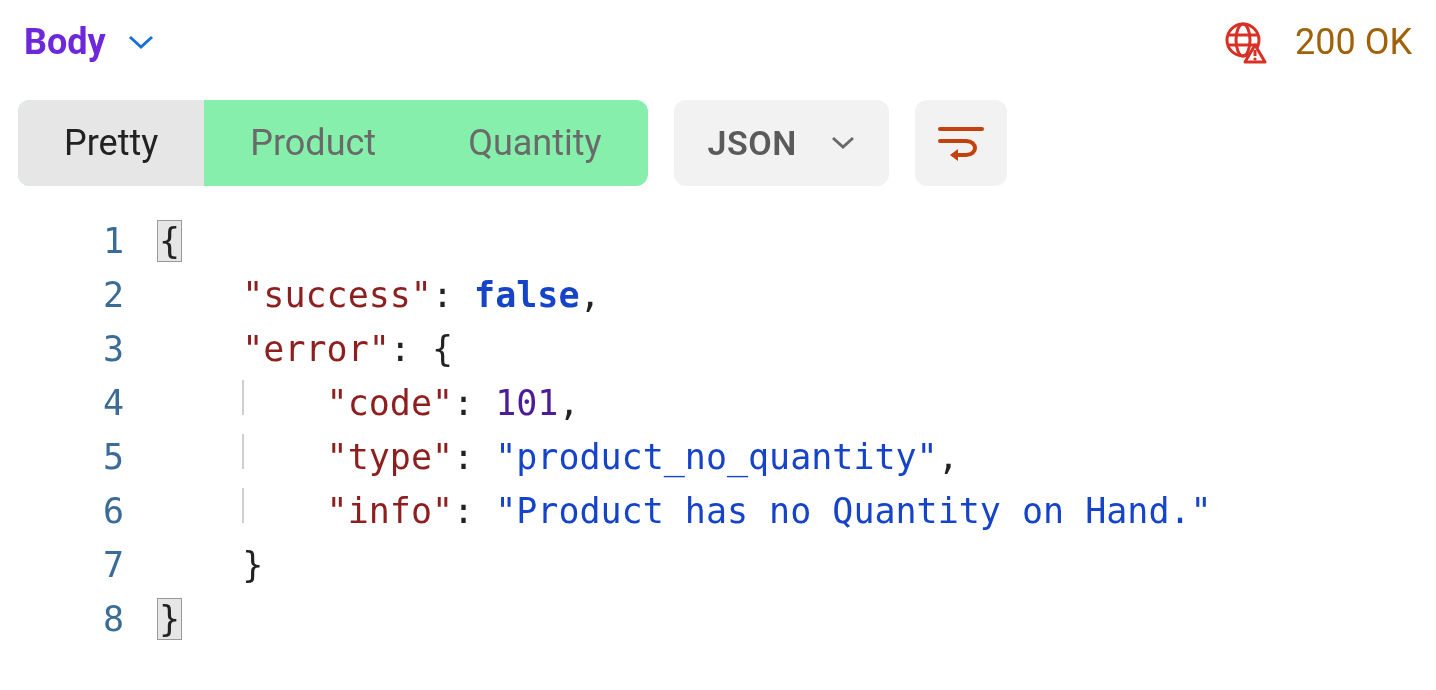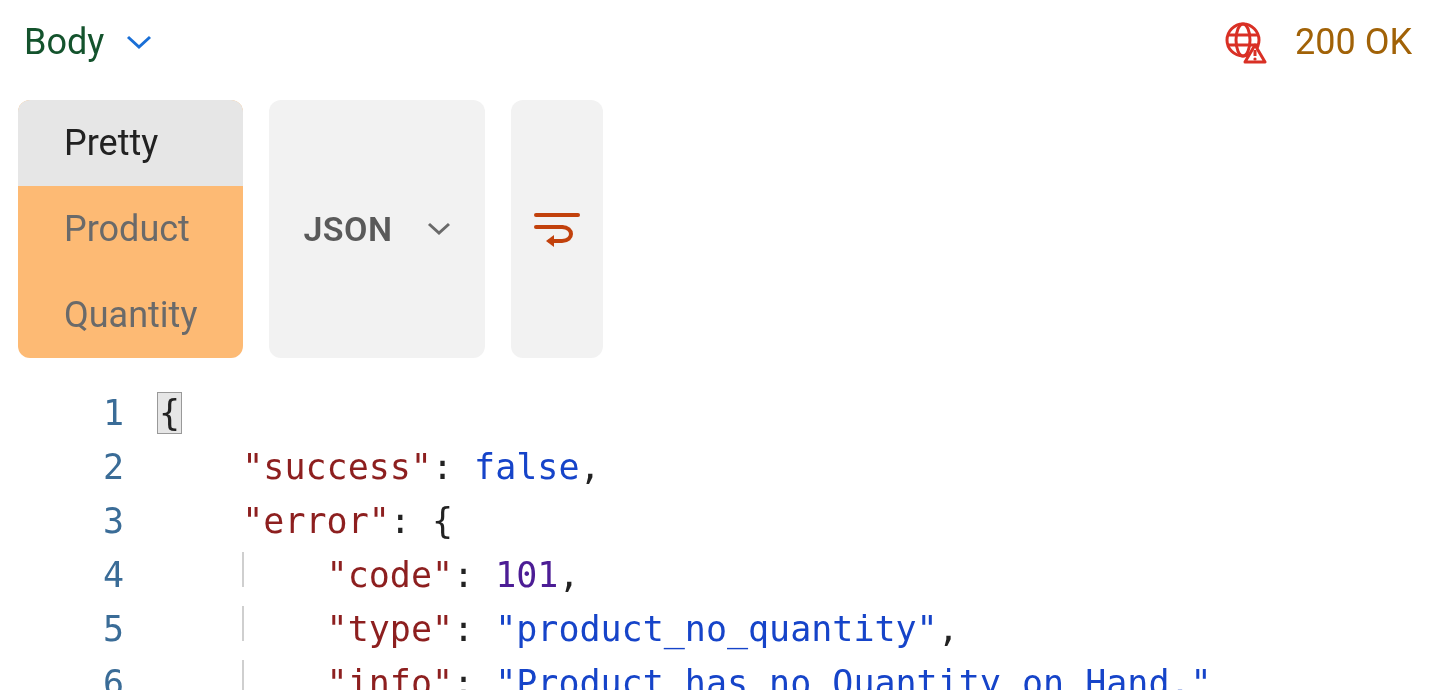--- a/index.html
+++ b/index.html
@@ -20,22 +20,22 @@
     padding: 0 6px;
   }
   .header-left {
     display: flex;
     align-items: center;
     gap: 22px;
     cursor: pointer;
   }
   .body-label {
     font-size: 36px;
-    font-weight: 400;
-    color: #14532d;
+    font-weight: 700;
+    color: #6d28d9;
   }
   .chev-down { width: 26px; height: 16px; }
   .chev-down path { stroke: #1a6fd6; stroke-width: 3; fill: none; }
 
   .header-right {
     display: flex;
     align-items: center;
     gap: 28px;
   }
   .globe-warn { width: 44px; height: 44px; }
@@ -47,24 +47,23 @@
 
   
   .toolbar {
     display: flex;
     align-items: stretch;
     gap: 26px;
     margin-bottom: 28px;
   }
   .tabs {
     display: flex;
-    background: #fdba74;
+    background: #86efac;
     border-radius: 12px;
     overflow: hidden;
-    flex-direction: column;
   }
   .tab {
     padding: 22px 46px;
     font-size: 36px;
     color: #6a6a6a;
     cursor: pointer;
     display: flex;
     align-items: center;
   }
   .tab.active {
@@ -127,21 +126,21 @@
     margin-right: -2px;
   }
   .brace-hl {
     background: #e6e6e6;
     outline: 1px solid #999;
     padding: 0 1px;
   }
 
   
   .tok-key    { color: #8d1f1f; }   
-  .tok-bool   { color: #1644c9; font-weight: 400; }
+  .tok-bool   { color: #1644c9; font-weight: 700; }
   .tok-num    { color: #4c1d95; }
   .tok-str    { color: #1644c9; }
   .tok-punc   { color: #222; }
 </style>
 </head>
 <body>
 
 <div class="header">
   <div class="header-left">
     <span class="body-label">Body</span>

